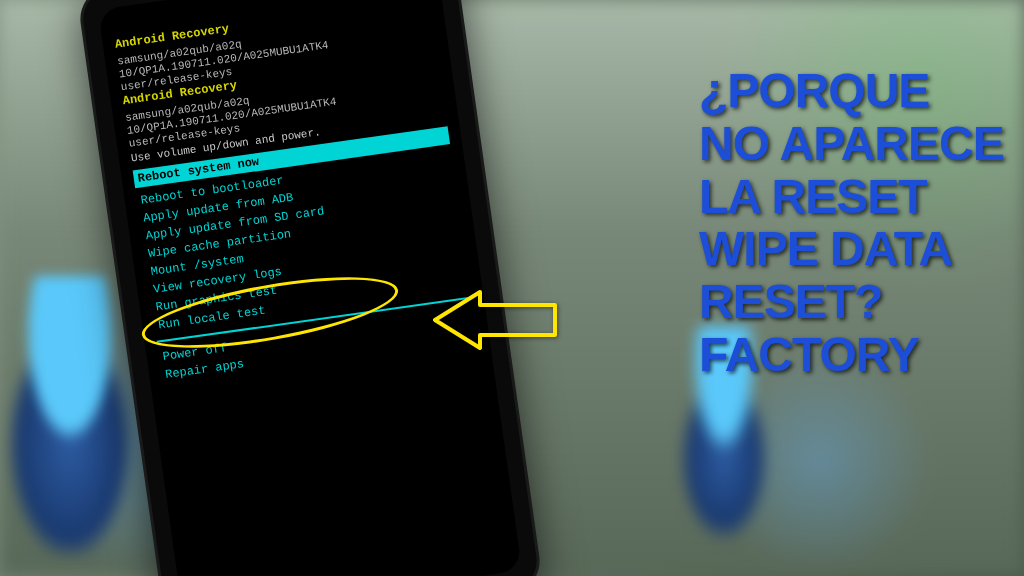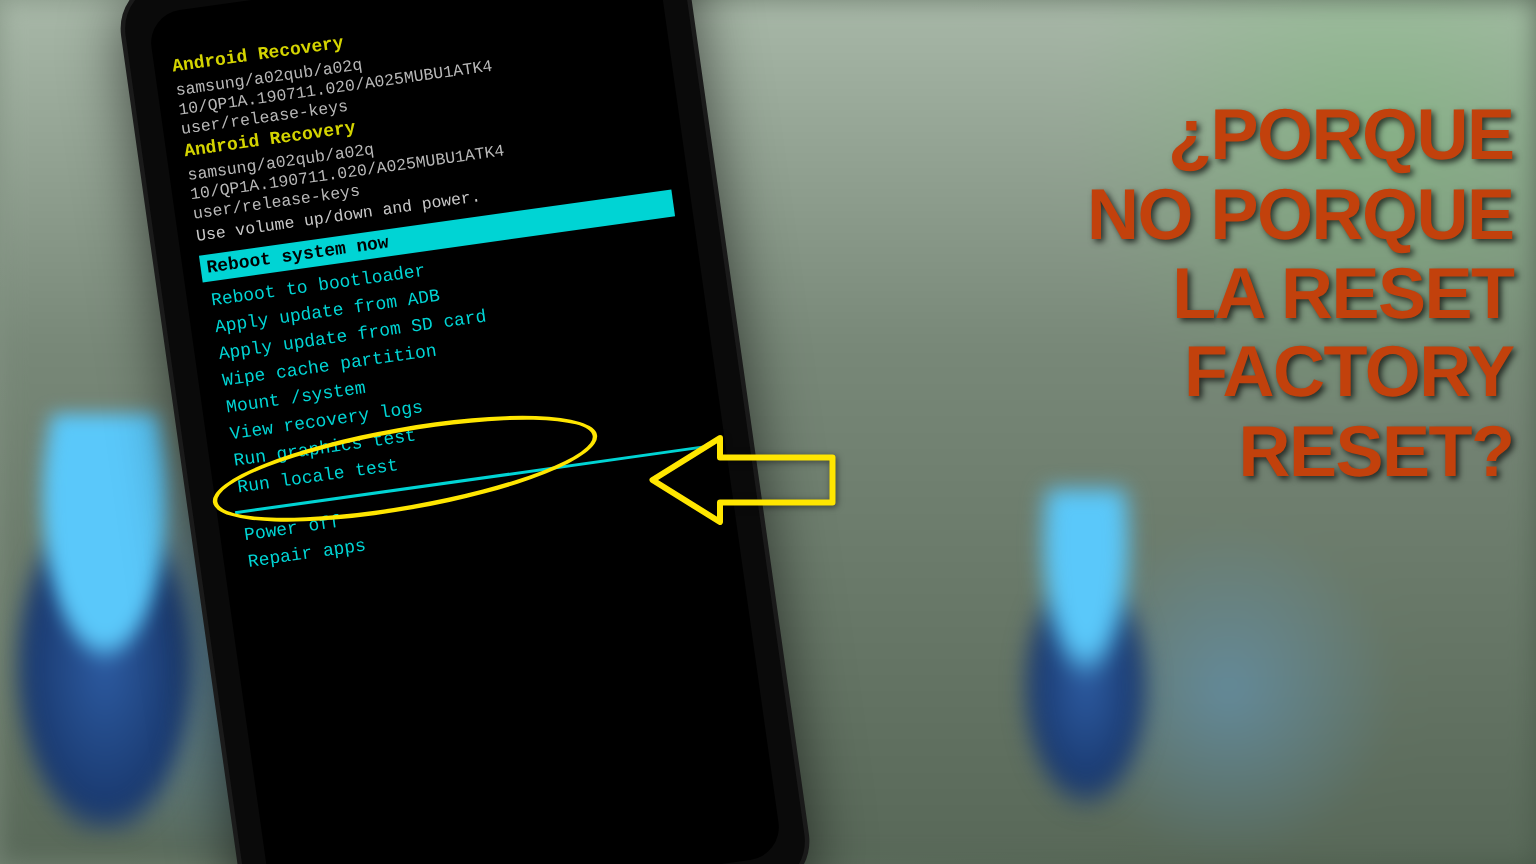--- a/index.html
+++ b/index.html
@@ -120,26 +120,26 @@
       height: 2px;
       background: #00d4d4;
       margin: 6px 0;
     }
     
     .overlay-text {
       position: absolute;
       right: 15px;
       top: 65px;
       width: 310px;
-      color: #c2410c;
+      color: #1d4ed8;
       font-family: 'Arial Black', Arial, sans-serif;
       font-size: 48px;
       font-weight: 900;
       line-height: 1.1;
-      text-align: right;
+      text-align: left;
       text-shadow: 2px 2px 4px rgba(0,0,0,0.7);
       letter-spacing: -1px;
     }
     
     .circle-annotation {
       position: absolute;
       left: 140px;
       top: 285px;
       width: 260px;
       height: 55px;
@@ -205,17 +205,18 @@
 <div class="circle-annotation"></div>
 
 <div class="arrow-annotation">
   <svg width="130" height="60" viewBox="0 0 130 60">
     <path d="M 125 15 L 50 15 L 50 2 L 5 30 L 50 58 L 50 45 L 125 45 Z" fill="none" stroke="#ffe600" stroke-width="4" stroke-linejoin="round"></path>
   </svg>
 </div>
 
 <div class="overlay-text">
   <div>¿PORQUE</div>
-  <div>NO PORQUE</div>
+  <div>NO APARECE</div>
   <div>LA RESET</div>
+  <div>WIPE DATA</div>
+  <div>RESET?</div>
   <div>FACTORY</div>
-  <div>RESET?</div>
 </div>
 
 </body></html>

